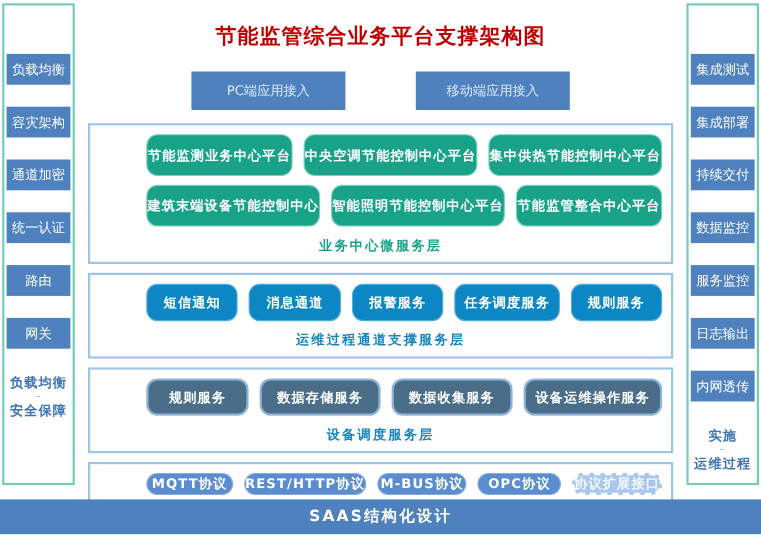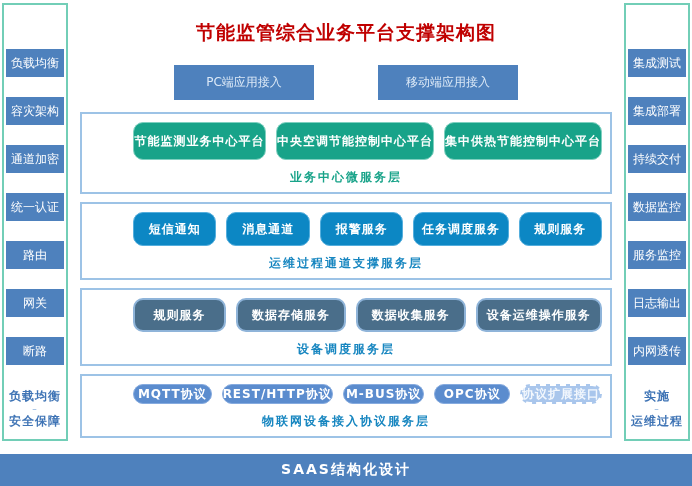--- a/index.html
+++ b/index.html
@@ -54,40 +54,44 @@
 
 <div class="canvas">
 
   <div class="sidebar left" id="left-sidebar">
       <div class="side-box">负载均衡</div>
       <div class="side-box">容灾架构</div>
       <div class="side-box">通道加密</div>
       <div class="side-box">统一认证</div>
       <div class="side-box">路由</div>
       <div class="side-box">网关</div>
-      <div class="side-box">断路</div>
       <div class="side-footer">
         <div>负载均衡</div>
         <div class="dash">–</div>
         <div>安全保障</div>
       </div>
     </div>
 
   <div class="center">
     <div class="title">节能监管综合业务平台支撑架构图</div>
     <div class="access-row" id="access-row">
         <div class="access-btn">PC端应用接入</div>
         <div class="access-btn">移动端应用接入</div>
       </div>
     <div id="layers">
         <div class="layer green first">
           <div class="layer-row">
             <div class="pill" style="flex: 10 1 60px;">节能监测业务中心平台</div>
             <div class="pill" style="flex: 12 1 60px;">中央空调节能控制中心平台</div>
             <div class="pill" style="flex: 12 1 60px;">集中供热节能控制中心平台</div>
+          </div>
+          <div class="layer-row">
+            <div class="pill" style="flex: 12 1 60px;">建筑末端设备节能控制中心</div>
+            <div class="pill" style="flex: 12 1 60px;">智能照明节能控制中心平台</div>
+            <div class="pill" style="flex: 10 1 60px;">节能监管整合中心平台</div>
           </div>
           <div class="layer-label">业务中心微服务层</div>
         </div>
         <div class="layer azure">
           <div class="layer-row">
             <div class="pill" style="flex: 4 1 60px;">短信通知</div>
             <div class="pill" style="flex: 4 1 60px;">消息通道</div>
             <div class="pill" style="flex: 4 1 60px;">报警服务</div>
             <div class="pill" style="flex: 6 1 60px;">任务调度服务</div>
             <div class="pill" style="flex: 4 1 60px;">规则服务</div>

